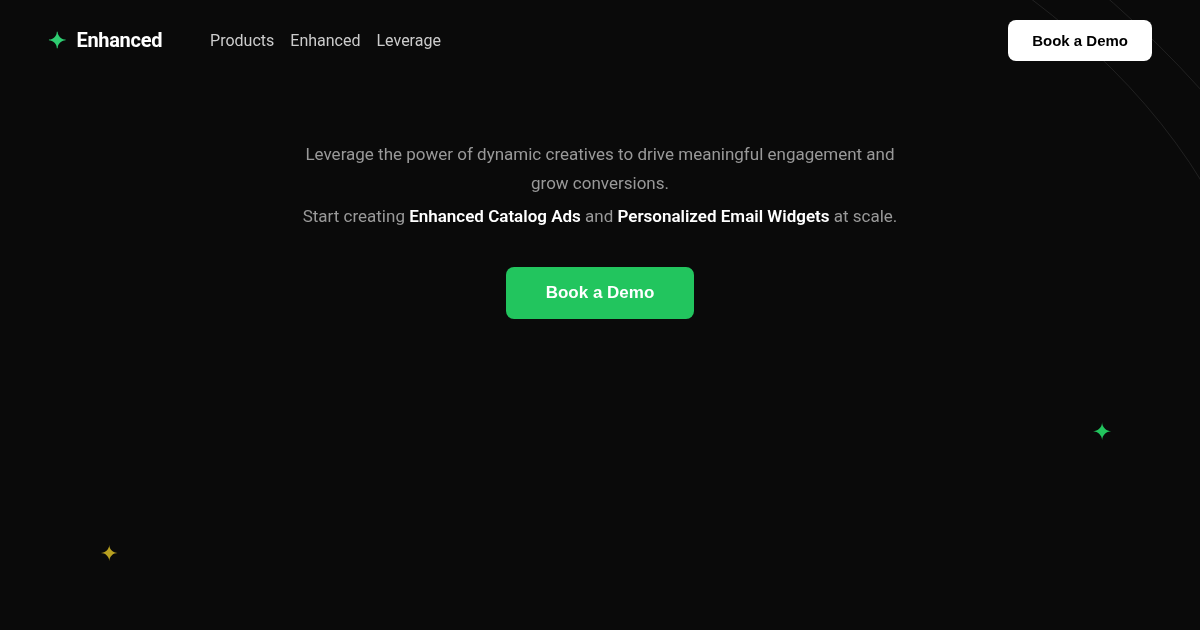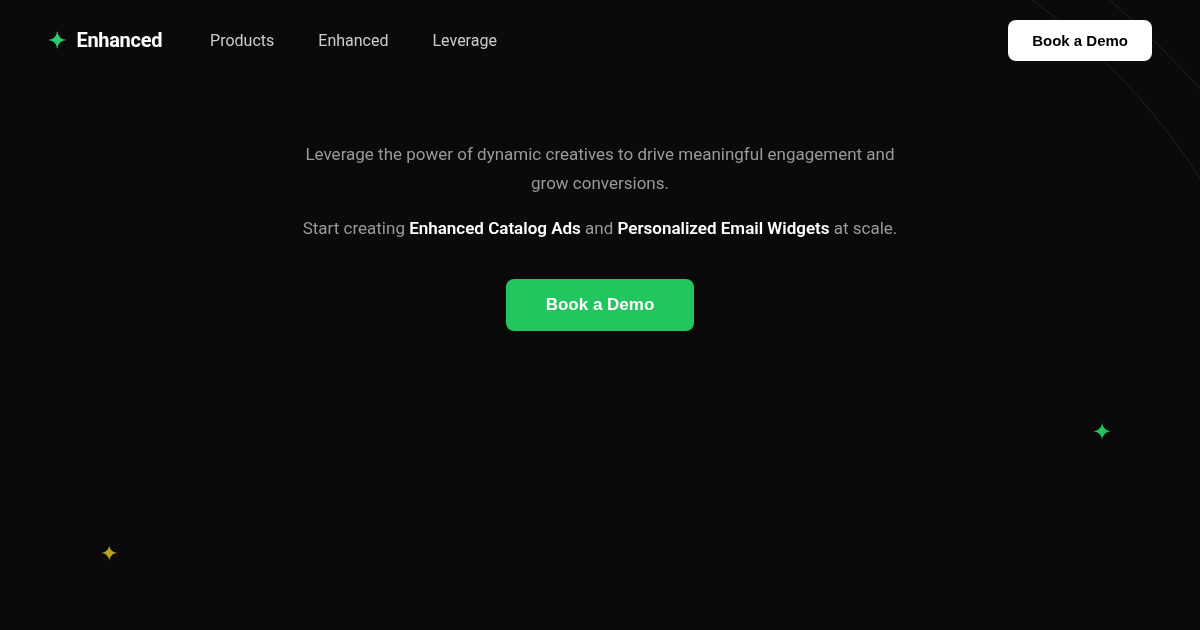--- a/index.html
+++ b/index.html
@@ -49,21 +49,21 @@
     .logo-text {
       color: #ffffff;
       font-size: 20px;
       font-weight: 700;
       letter-spacing: -0.3px;
     }
 
     .nav-links {
       display: flex;
       align-items: center;
-      gap: 44px;
+      gap: 16px;
     }
 
     .nav-link {
       color: #cccccc;
       font-size: 16px;
       font-weight: 400;
       text-decoration: none;
       cursor: pointer;
     }
 
@@ -99,21 +99,21 @@
       letter-spacing: -2px;
       max-width: 900px;
       margin-bottom: 28px;
     }
 
     .hero-subtitle {
       color: #999999;
       font-size: 17px;
       line-height: 1.7;
       max-width: 620px;
-      margin-bottom: 16px;
+      margin-bottom: 4px;
     }
 
     .hero-subtitle-line2 {
       color: #999999;
       font-size: 17px;
       line-height: 1.7;
       max-width: 620px;
       margin-bottom: 36px;
     }
 

